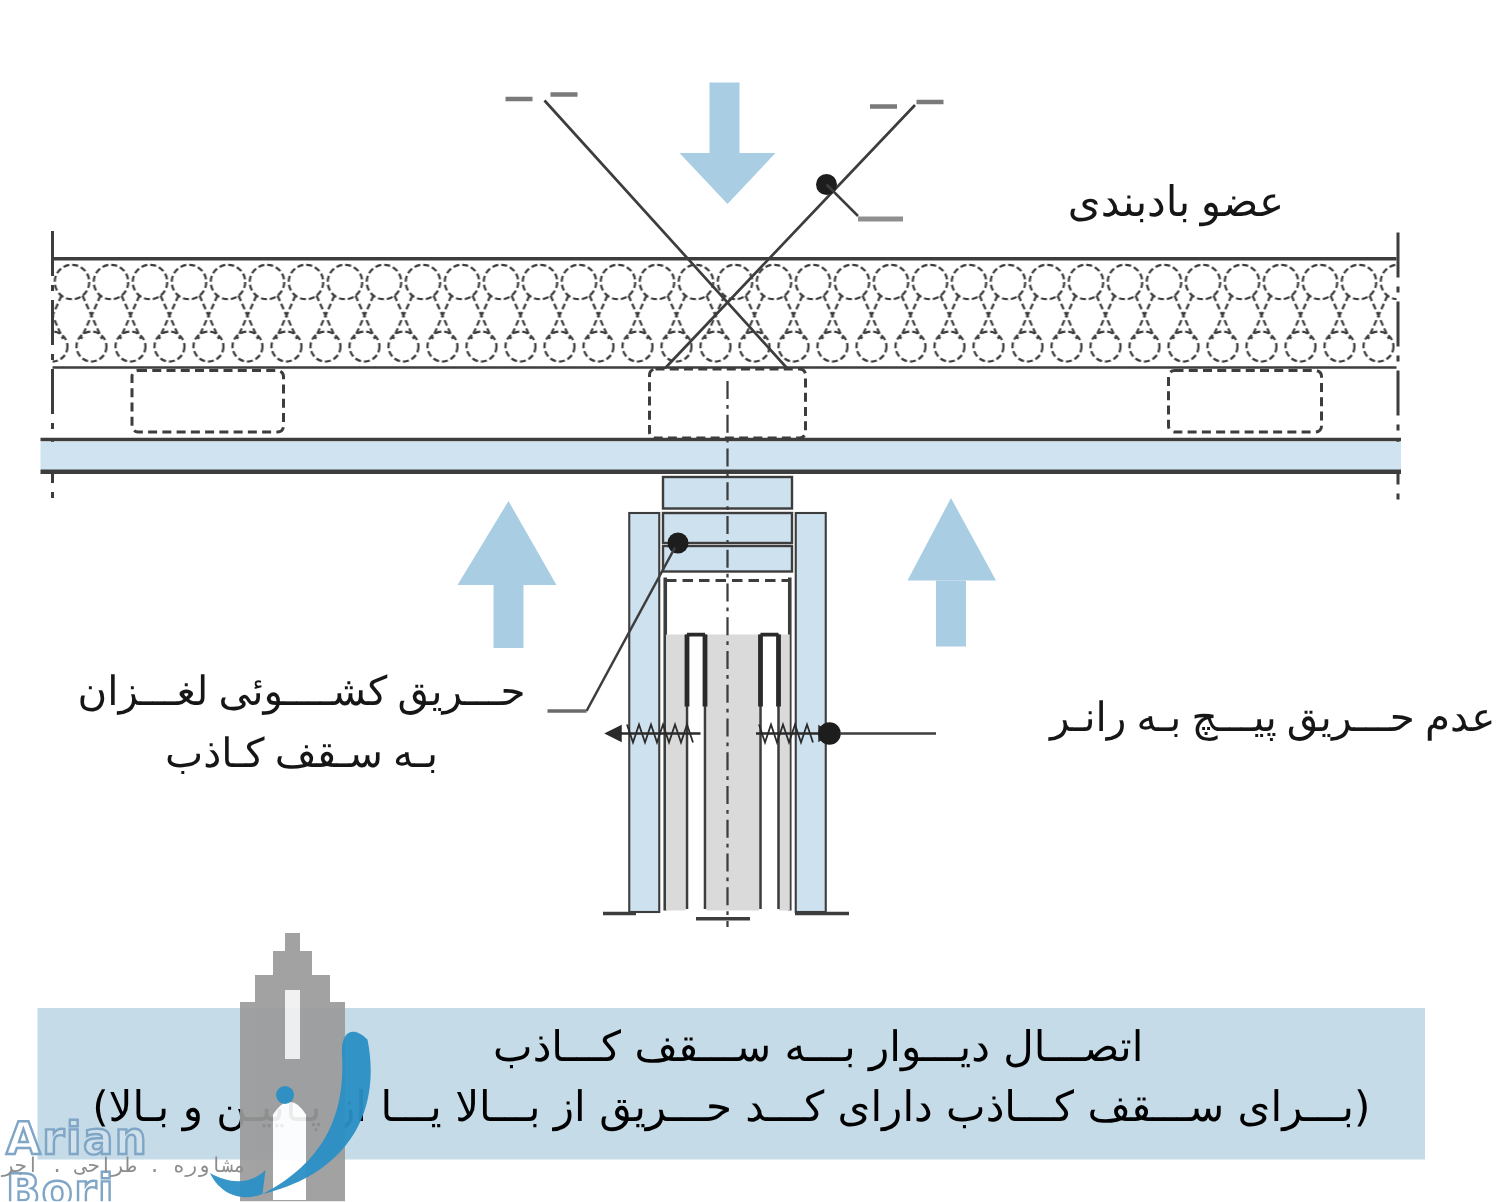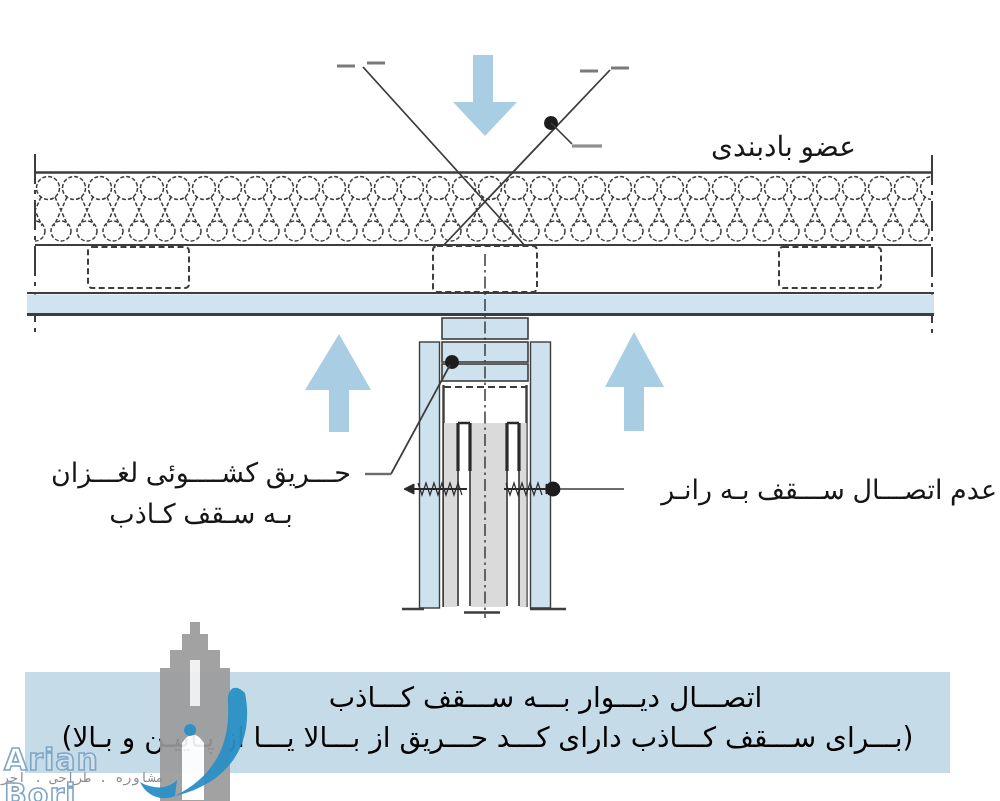--- a/index.html
+++ b/index.html
@@ -3,21 +3,21 @@
 <meta charset="utf-8">
 <style>
   html,body{margin:0;padding:0;background:#fff;}
   .stage{
     position:relative;width:1000px;height:801px;background:#ffffff;
     font-family:"DejaVu Sans",sans-serif;overflow:hidden;
   }
   .art{position:absolute;left:0;top:0;}
   .lbl{
     position:absolute;color:#161616;direction:rtl;
-    font-family:Liberation Sans, sans-serif;white-space:nowrap;margin-top:12px;
+    font-family:Liberation Serif, serif;white-space:nowrap;
   }
   .lbl-bracing{left:598px;top:118px;width:258px;font-size:28px;text-align:right;}
   .lbl-sliding{left:36px;top:441px;width:330px;font-size:27px;line-height:41px;text-align:center;white-space:normal;}
   .lbl-noscrew{left:625px;top:462px;width:372px;font-size:27px;text-align:right;}
   .caption{
     position:absolute;left:25px;top:672px;width:925px;height:101px;
     background:#c6dbe8;color:#000000;direction:rtl;text-align:center;
     font-family:"DejaVu Sans",sans-serif;
   }
   .cap-line1{font-size:28px;line-height:39px;padding-top:6px;transform:translateX(58px);}
@@ -145,21 +145,21 @@
     </g>
   </svg>
 
   <div class="lbl lbl-bracing">عضو بادبندی</div>
 
   <div class="lbl lbl-sliding">
     <div>حـــریق کشــــوئی لغـــزان</div>
     <div>بـه سـقف کـاذب</div>
   </div>
 
-  <div class="lbl lbl-noscrew">عدم اتصـــال ســـقف بـه رانـر</div>
+  <div class="lbl lbl-noscrew">عدم حـــریق پیـــچ بـه رانـر</div>
 
   <div class="caption">
     <div class="cap-line1">اتصـــال دیـــوار بـــه ســـقف کـــاذب</div>
     <div class="cap-line2">(بـــرای ســـقف کـــاذب دارای کـــد حـــریق از بـــالا یـــا از پـاییـن و بـالا)</div>
   </div>
 
   <svg class="wm-logo" width="130" height="185" viewBox="0 0 130 185">
     <g opacity="0.92">
       <path d="M30,185 V50 H40 V32 H52 V16 H60 V4 H70 V16 H78 V32 H90 V50 H100 V185 Z" fill="#9b9b9b"></path>
       <path d="M52,182 V125 Q63,108 74,125 V182 Z" fill="#ffffff"></path>

